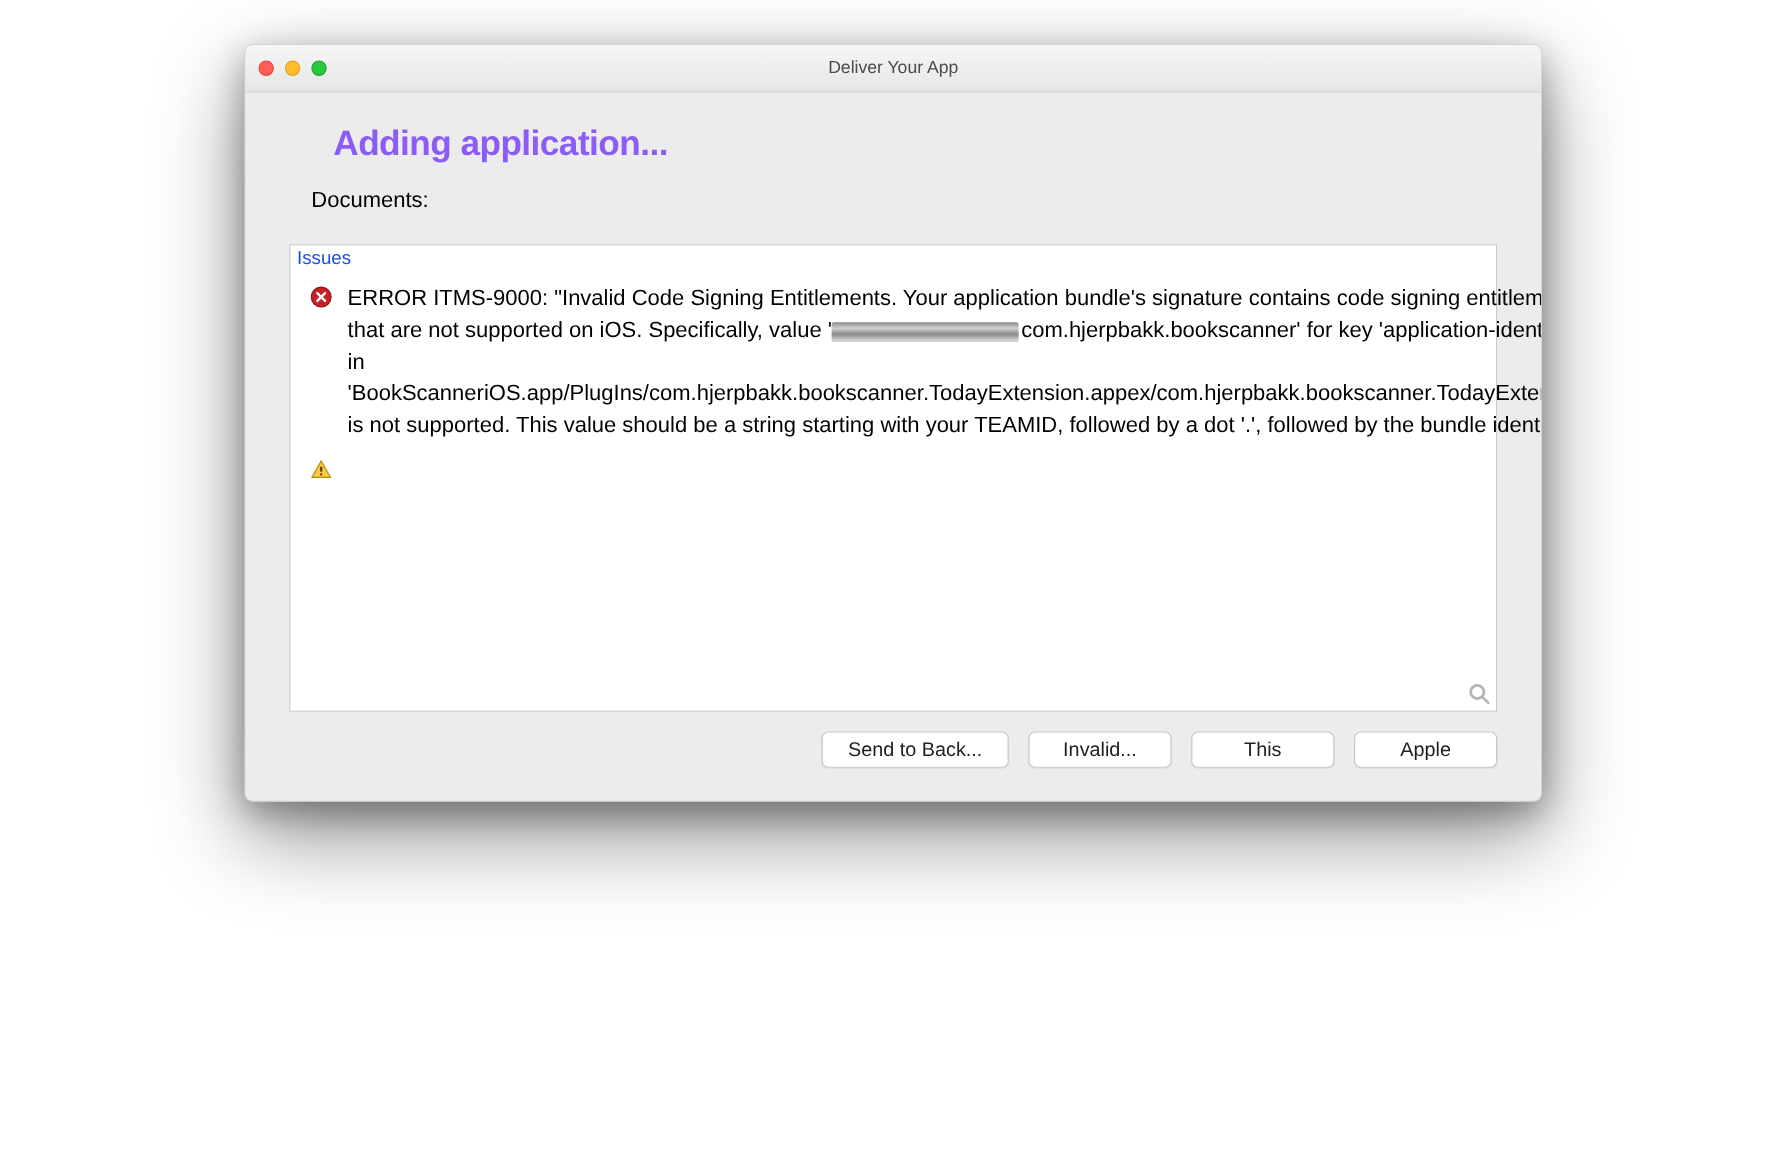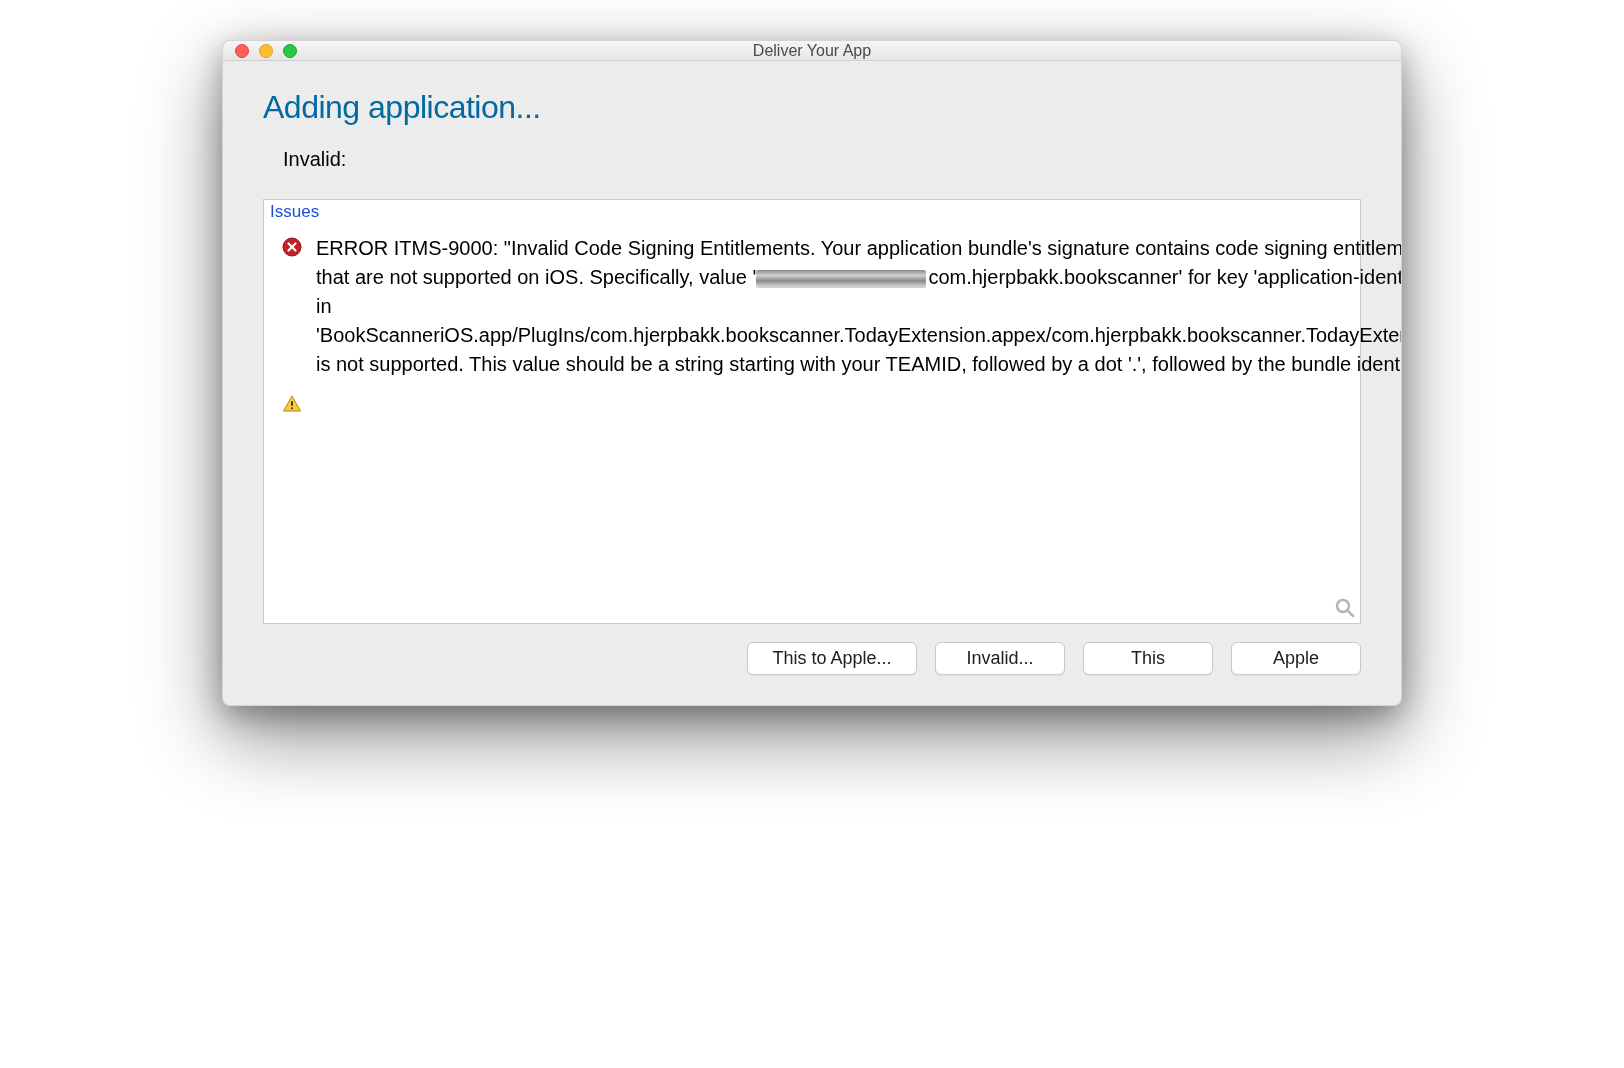--- a/index.html
+++ b/index.html
@@ -15,21 +15,21 @@
   }
   .window {
     width: 1180px;
     background: #ececec;
     border-radius: 8px;
     box-shadow: 0 30px 80px rgba(0,0,0,0.45), 0 10px 30px rgba(0,0,0,0.3);
     overflow: hidden;
     border: 1px solid rgba(0,0,0,0.1);
   }
   .titlebar {
-    height: 20px;
+    height: 43px;
     background: linear-gradient(#f6f6f6, #e6e6e6);
     border-bottom: 1px solid #cfcfcf;
     display: flex;
     align-items: center;
     position: relative;
   }
   .traffic-lights {
     display: flex;
     gap: 10px;
     padding-left: 12px;
@@ -48,24 +48,25 @@
     text-align: center;
     font-size: 16px;
     color: #4a4a4a;
     pointer-events: none;
   }
   .content {
     padding: 28px 40px 20px 40px;
   }
   .heading {
     font-size: 32px;
-    font-weight: 400;
-    color: #0369a1;
+    font-weight: 700;
+    color: #8b5cf6;
     margin-bottom: 22px;
     letter-spacing: -0.5px;
+    margin-left: 40px;
   }
   .software-row {
     font-size: 20px;
     color: #000;
     margin-bottom: 28px;
     padding-left: 20px;
     display: flex;
     gap: 24px;
   }
   .issues-box {
@@ -149,21 +150,21 @@
       <div class="tl tl-max"></div>
     </div>
     <div class="titlebar-title">Deliver Your App</div>
   </div>
 
   <div class="content">
 
     <div class="heading">Adding application...</div>
 
     <div class="software-row">
-      <span>Invalid:</span>
+      <span>Documents:</span>
     </div>
 
     <div class="issues-box">
       <div class="issues-header">Issues</div>
       <div class="issues-list">
 
         <div class="issue">
           <div class="issue-icon">
             <svg width="20" height="20" viewBox="0 0 20 20">
               <circle cx="10" cy="10" r="9" fill="#c62026" stroke="#8f1418" stroke-width="1"></circle>
@@ -189,20 +190,20 @@
 
       <div class="corner-search">
         <svg width="22" height="22" viewBox="0 0 22 22">
           <circle cx="9" cy="9" r="6" fill="none" stroke="#b5b5b5" stroke-width="2.5"></circle>
           <line x1="14" y1="14" x2="19" y2="19" stroke="#b5b5b5" stroke-width="2.5" stroke-linecap="round"></line>
         </svg>
       </div>
     </div>
 
     <div class="button-row">
-      <button class="mac-btn wide">This to Apple...</button>
+      <button class="mac-btn wide">Send to Back...</button>
       <button class="mac-btn">Invalid...</button>
       <button class="mac-btn">This</button>
       <button class="mac-btn">Apple</button>
     </div>
 
   </div>
 </div>
 
 </body></html>

